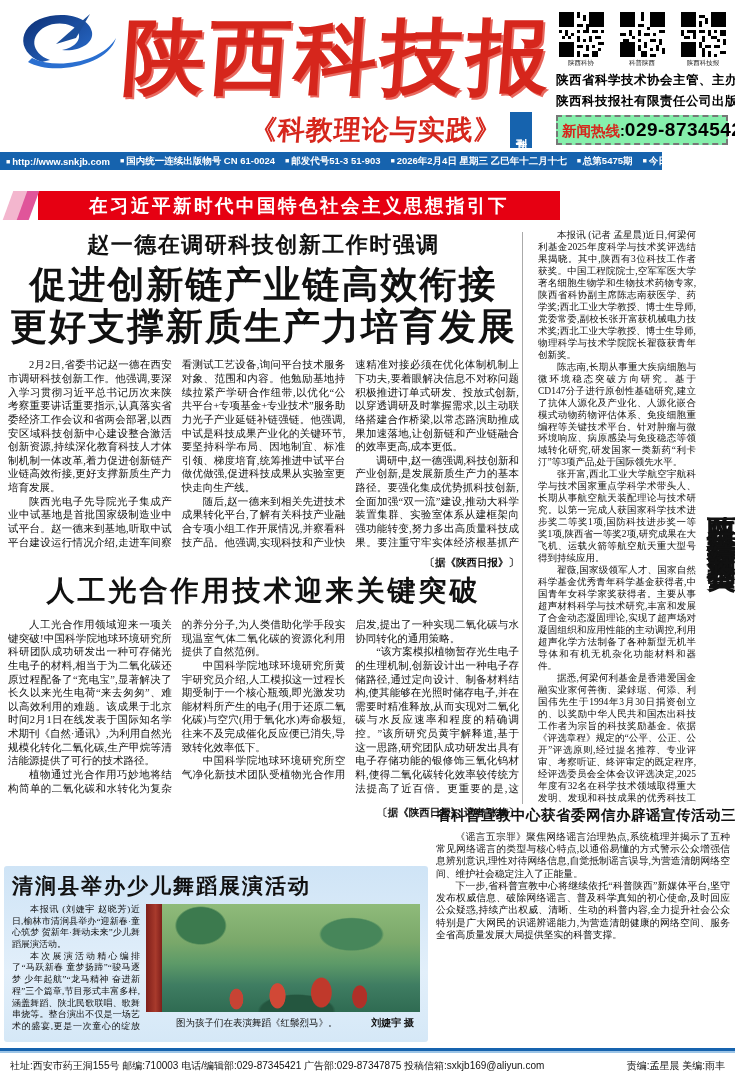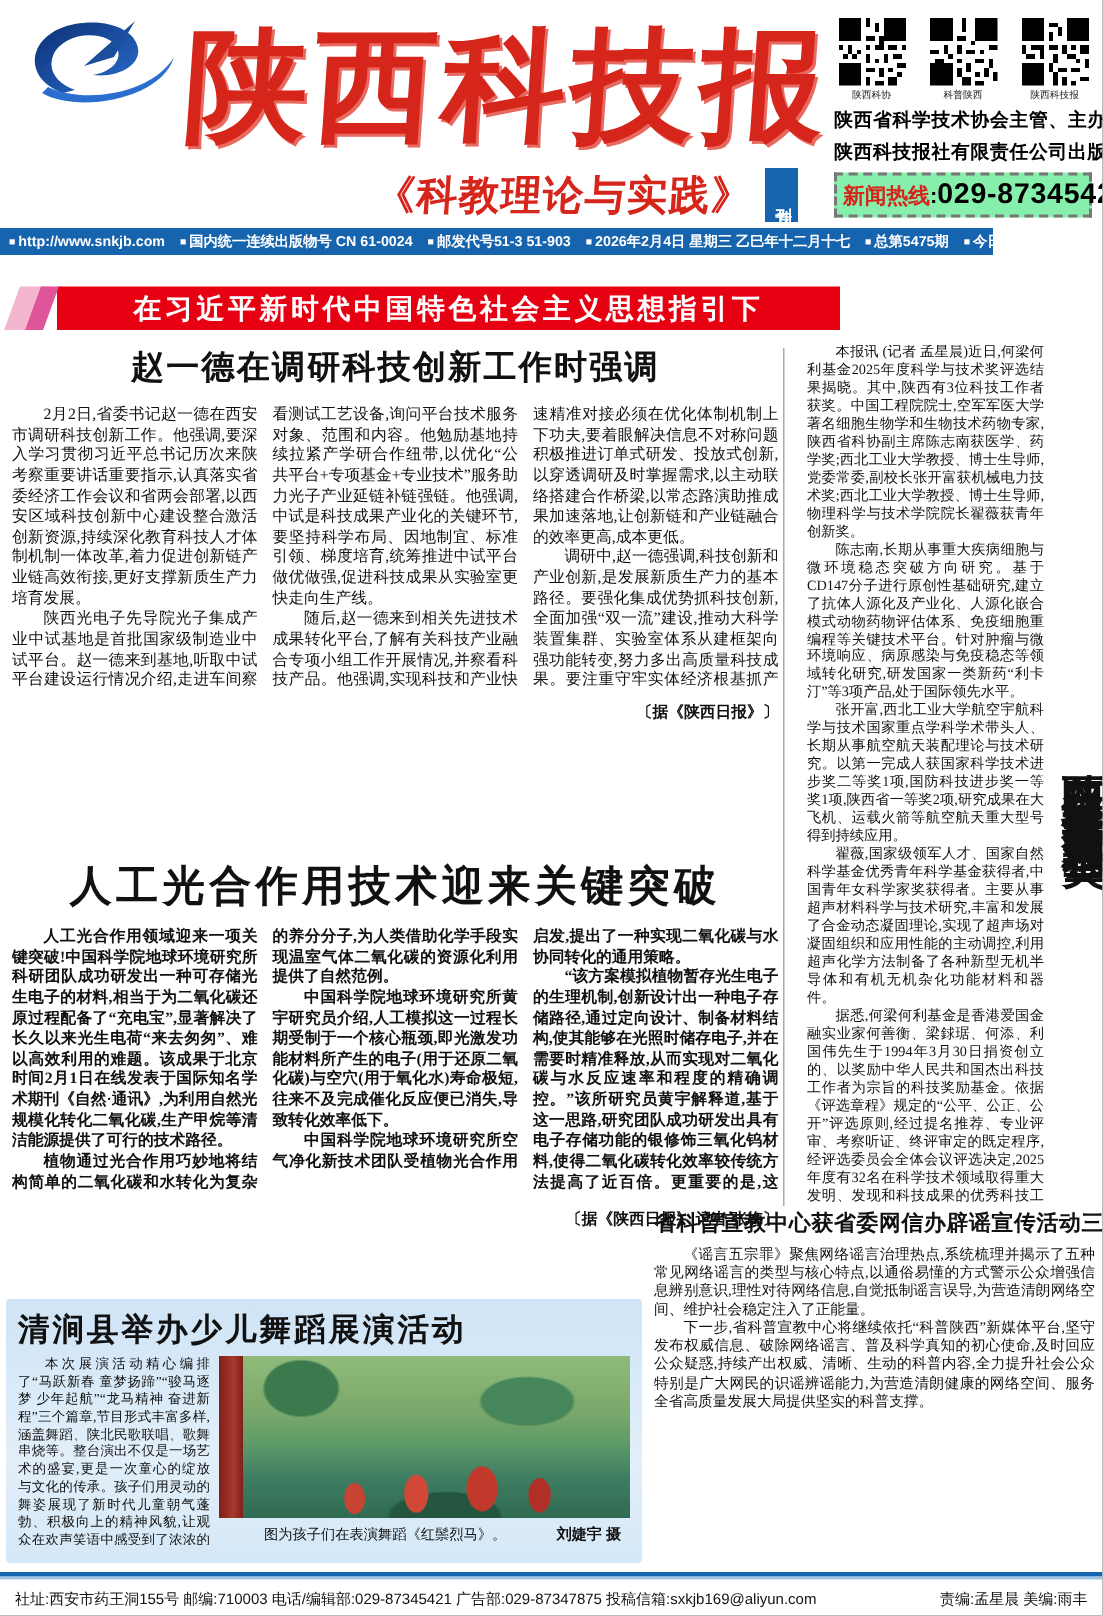--- a/index.html
+++ b/index.html
@@ -79,21 +79,21 @@
   .aw-headline {
     width:40px; height:100%; margin-left:0; writing-mode:vertical-rl; text-orientation:upright;
     font-size:29px; font-weight:900; letter-spacing:3px; display:flex; justify-content:center;
     line-height:1; white-space:nowrap;
   }
   
   .science { position:absolute; left:8px; top:567px; width:511px; height:292px; }
   .sc-kicker { font-size:15.5px; font-weight:700; text-indent:2em; text-align:justify; line-height:1.35; letter-spacing:0.5px; }
   .sc-headline { text-align:center; font-size:28px; font-weight:900; letter-spacing:3px; margin-top:5px; white-space:nowrap; }
   .sc-body { margin-top:8px; height:186px; column-count:3; column-gap:10px; overflow:hidden;
-             font-size:10.5px; line-height:1.3;font-weight:bold; }
+             font-size:10.5px; line-height:1.3; }
   .sc-credit { font-size:10.5px; margin-top:2px; }
   
   .dance {
     position:absolute; left:4px; top:866px; width:424px; height:176px;
     background:linear-gradient(180deg,#cfe4f6 0%, #e2effa 60%, #d5e8f7 100%);
     border-radius:3px; padding:6px 8px 4px 8px;
   }
   .dn-headline { font-size:21px; font-weight:900; letter-spacing:2px; white-space:nowrap; }
   .dn-flex { display:flex; margin-top:4px; }
   .dn-text { width:134px; height:126px; overflow:hidden; font-size:9px; line-height:1.3; padding-right:6px; }
@@ -194,20 +194,24 @@
   </div>
 
   <div class="banner">
     <div class="shp1"></div>
     <div class="shp2"></div>
     <div class="bar">在习近平新时代中国特色社会主义思想指引下</div>
   </div>
 
   <section class="main-article">
     <div class="ma-kicker">赵一德在调研科技创新工作时强调</div>
+    <div class="ma-headline">
+      <div>促进创新链产业链高效衔接</div>
+      <div>更好支撑新质生产力培育发展</div>
+    </div>
     <div class="ma-body body-text">
       <p>2月2日,省委书记赵一德在西安市调研科技创新工作。他强调,要深入学习贯彻习近平总书记历次来陕考察重要讲话重要指示,认真落实省委经济工作会议和省两会部署,以西安区域科技创新中心建设整合激活创新资源,持续深化教育科技人才体制机制一体改革,着力促进创新链产业链高效衔接,更好支撑新质生产力培育发展。</p>
       <p>陕西光电子先导院光子集成产业中试基地是首批国家级制造业中试平台。赵一德来到基地,听取中试平台建设运行情况介绍,走进车间察看测试工艺设备,询问平台技术服务对象、范围和内容。他勉励基地持续拉紧产学研合作纽带,以优化“公共平台+专项基金+专业技术”服务助力光子产业延链补链强链。他强调,中试是科技成果产业化的关键环节,要坚持科学布局、因地制宜、标准引领、梯度培育,统筹推进中试平台做优做强,促进科技成果从实验室更快走向生产线。</p>
       <p>随后,赵一德来到相关先进技术成果转化平台,了解有关科技产业融合专项小组工作开展情况,并察看科技产品。他强调,实现科技和产业快速精准对接必须在优化体制机制上下功夫,要着眼解决信息不对称问题积极推进订单式研发、投放式创新,以穿透调研及时掌握需求,以主动联络搭建合作桥梁,以常态路演助推成果加速落地,让创新链和产业链融合的效率更高,成本更低。</p>
       <p>调研中,赵一德强调,科技创新和产业创新,是发展新质生产力的基本路径。要强化集成优势抓科技创新,全面加强“双一流”建设,推动大科学装置集群、实验室体系从建框架向强功能转变,努力多出高质量科技成果。要注重守牢实体经济根基抓产业创新,加快传统产业数字化网络化智能化改造,积极开辟新兴产业新赛道,加力培育发展未来产业。要着眼打通堵点卡点抓科技创新和产业创新融合,强化企业科技创新主体地位,协同推进科技成果转化“三项改革”、科技型企业发展“四个工程”、科技金融服务“五项机制”等走深走实,突出应用导向加大场景培育和开放力度,不断提升创新体系整体效能和产业体系现代化水平。</p>
 
     </div>
     <div class="credit ma-credit">〔据《陕西日报》〕</div>
   </section>
 
@@ -234,20 +238,21 @@
       <p>“该方案模拟植物暂存光生电子的生理机制,创新设计出一种电子存储路径,通过定向设计、制备材料结构,使其能够在光照时储存电子,并在需要时精准释放,从而实现对二氧化碳与水反应速率和程度的精确调控。”该所研究员黄宇解释道,基于这一思路,研究团队成功研发出具有电子存储功能的银修饰三氧化钨材料,使得二氧化碳转化效率较传统方法提高了近百倍。更重要的是,这一“电子存储”策略具有普适性,可为多种催化材料配置“储能单元”,为人工光合作用技术提供了通用设计框架,并可在自然光条件下稳定进行。</p>
 
     </div>
     <div class="credit sc-credit">〔据《陕西日报》 记者 张梅〕</div>
   </section>
 
   <section class="dance">
     <div class="dn-headline">清涧县举办少儿舞蹈展演活动</div>
     <div class="dn-flex">
       <div class="dn-text body-text">
+        <p>本报讯 (刘婕宇 赵晓芳)近日,榆林市清涧县举办“迎新春·童心筑梦 贺新年·舞动未来”少儿舞蹈展演活动。</p>
         <p>本次展演活动精心编排了“马跃新春 童梦扬蹄”“骏马逐梦 少年起航”“龙马精神 奋进新程”三个篇章,节目形式丰富多样,涵盖舞蹈、陕北民歌联唱、歌舞串烧等。整台演出不仅是一场艺术的盛宴,更是一次童心的绽放与文化的传承。孩子们用灵动的舞姿展现了新时代儿童朝气蓬勃、积极向上的精神风貌,让观众在欢声笑语中感受到了浓浓的年味与舞蹈独特的文化魅力。</p>
       </div>
       <div class="dn-photo-wrap">
         <div class="photo">
           <div class="curtain"></div>
         </div>
         <div class="dn-caption-row">
           <span class="dn-caption">图为孩子们在表演舞蹈《红鬃烈马》。</span>
           <span class="dn-photographer">刘婕宇 摄</span>
         </div>

